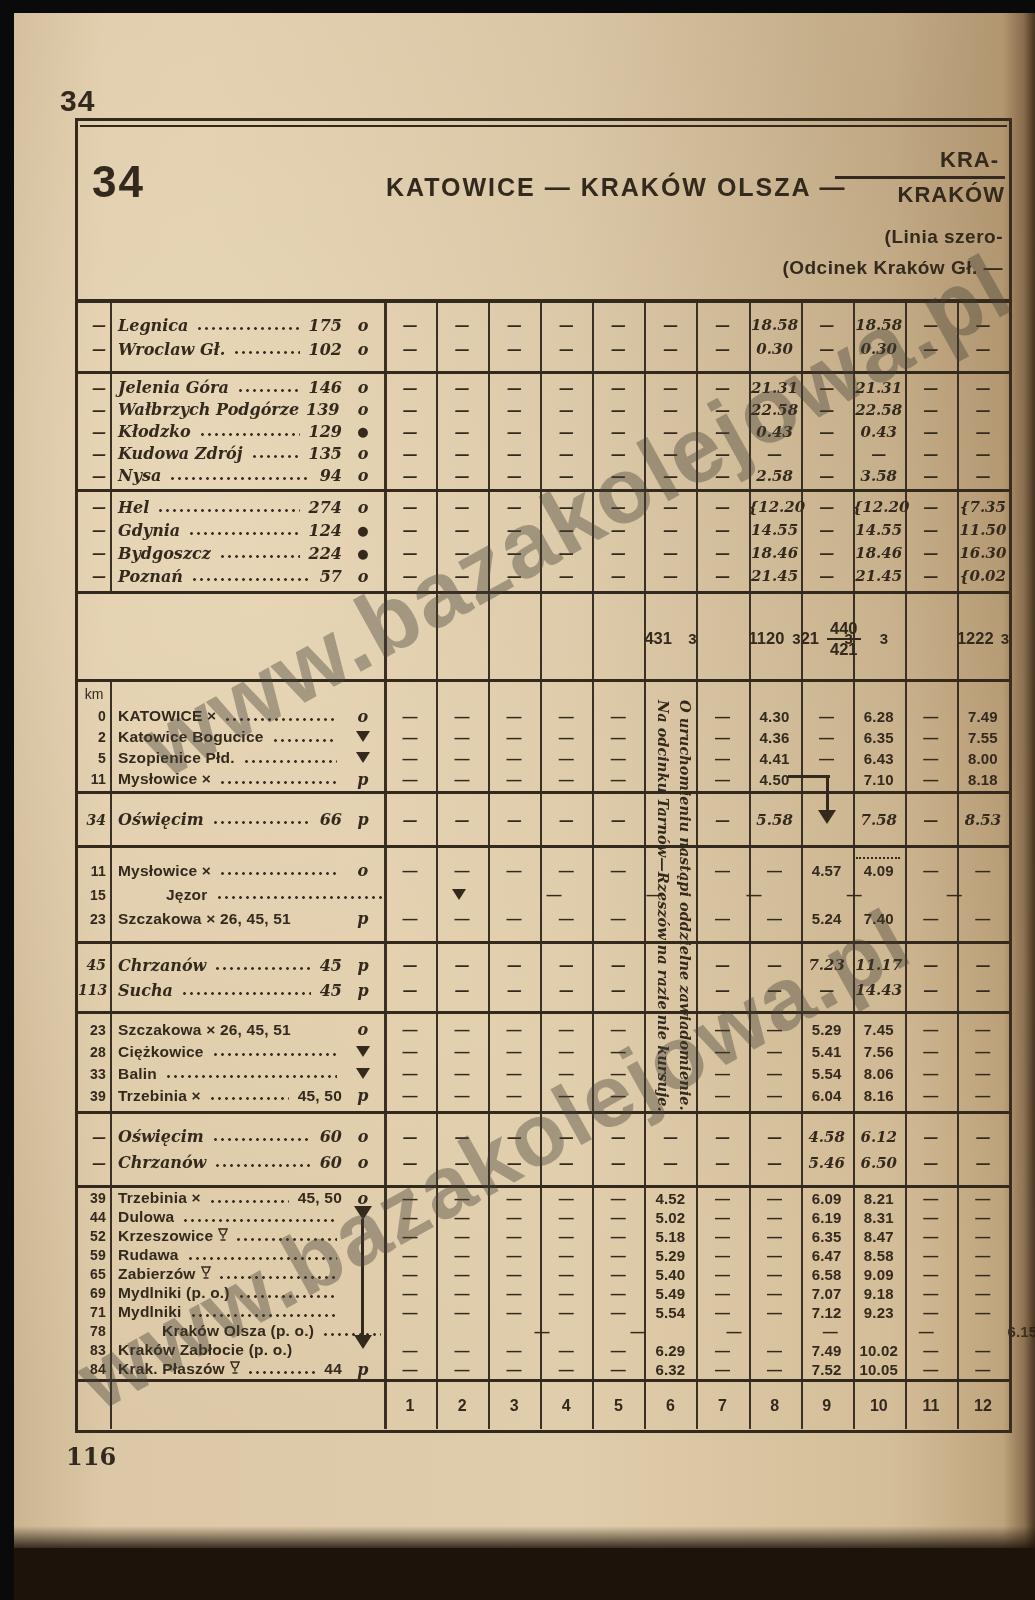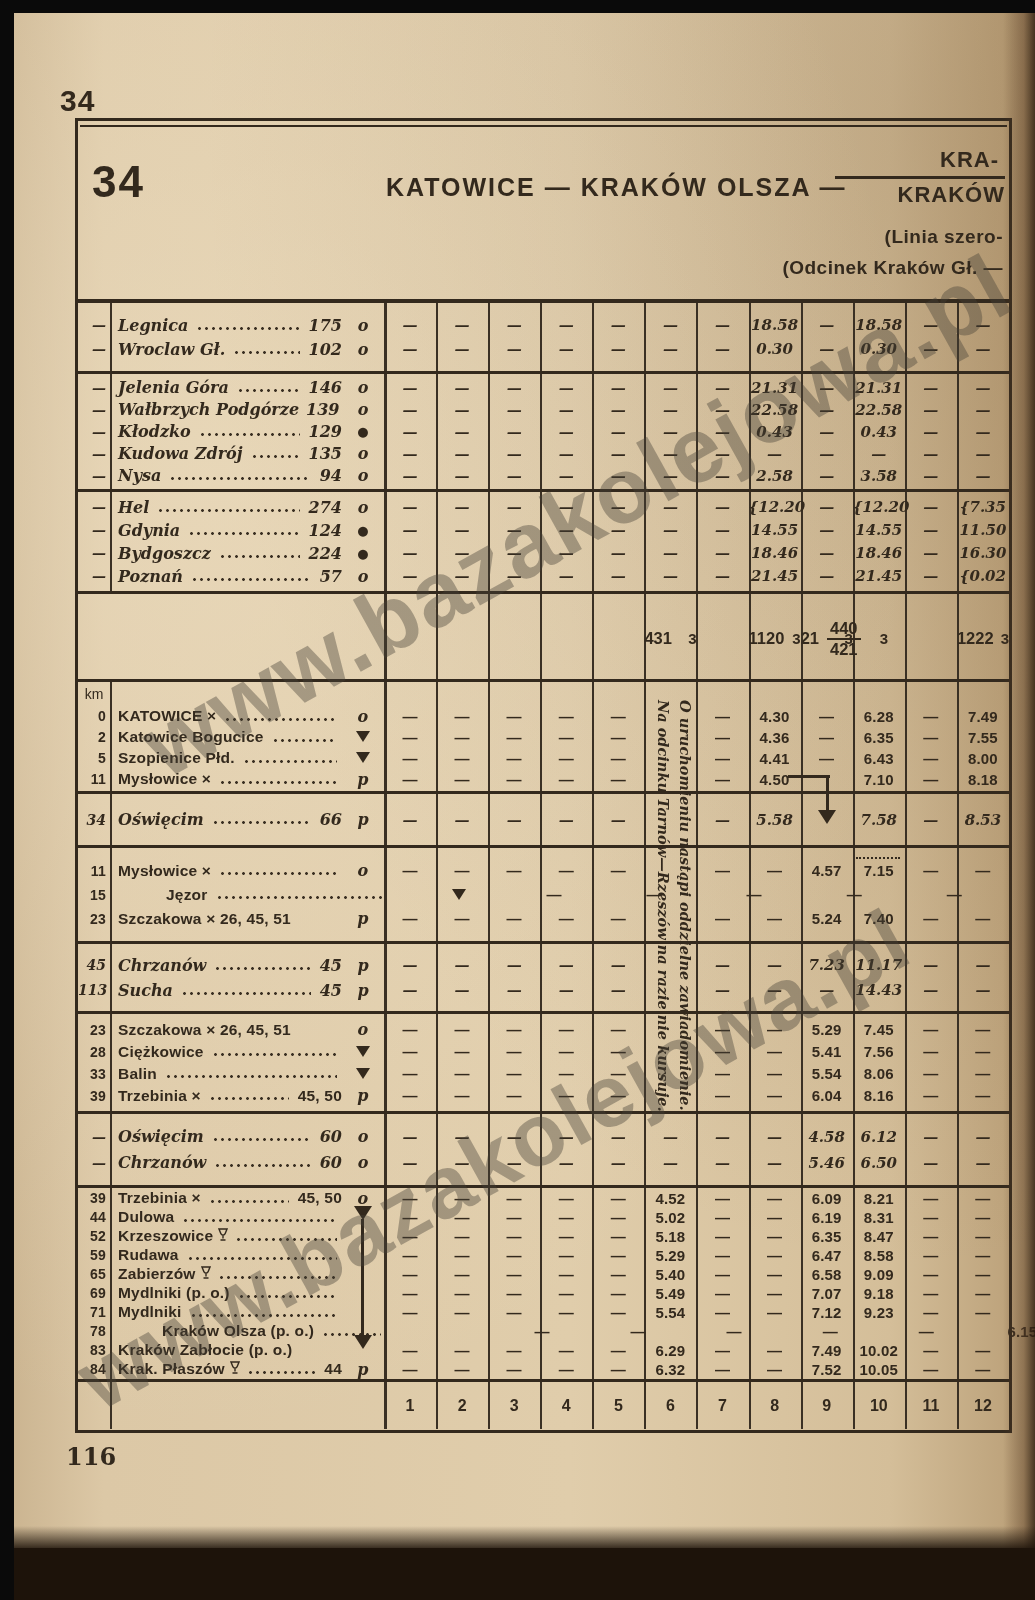--- a/index.html
+++ b/index.html
@@ -601,21 +601,21 @@
             </div>
             <div class="c t">—</div>
             <div class="c t">—</div>
             <div class="c t">—</div>
             <div class="c t">—</div>
             <div class="c t">—</div>
             <div class="c t"></div>
             <div class="c t">—</div>
             <div class="c t">—</div>
             <div class="c t">4.57</div>
-            <div class="c t">7.15</div>
+            <div class="c t">4.09</div>
             <div class="c t">—</div>
             <div class="c t">—</div>
           </div>
           <div class="row" style="height: 24px; gap: 48px;">
             <div class="c km">15</div>
             <div class="c name">
               <div class="nm">Jęzor</div>
               <div class="dots"></div>
             </div>
             <div class="c sym"><div class="tri"></div></div>

